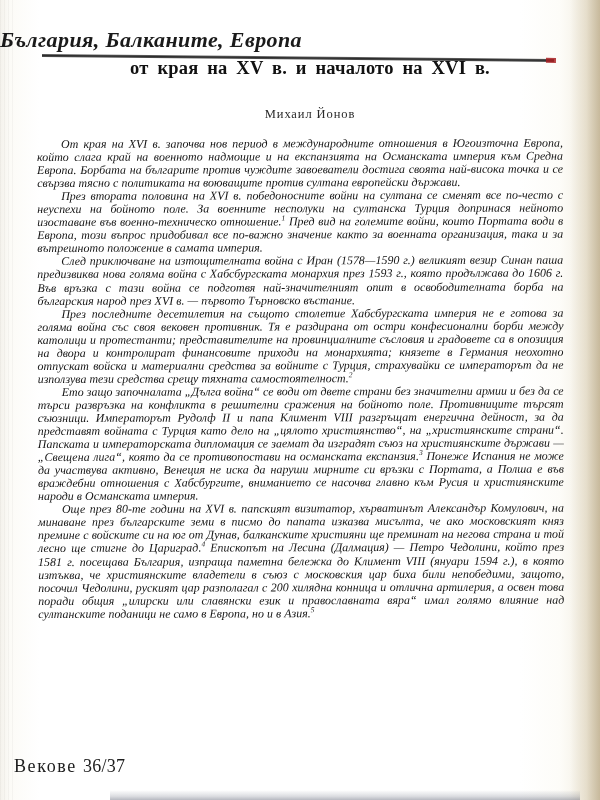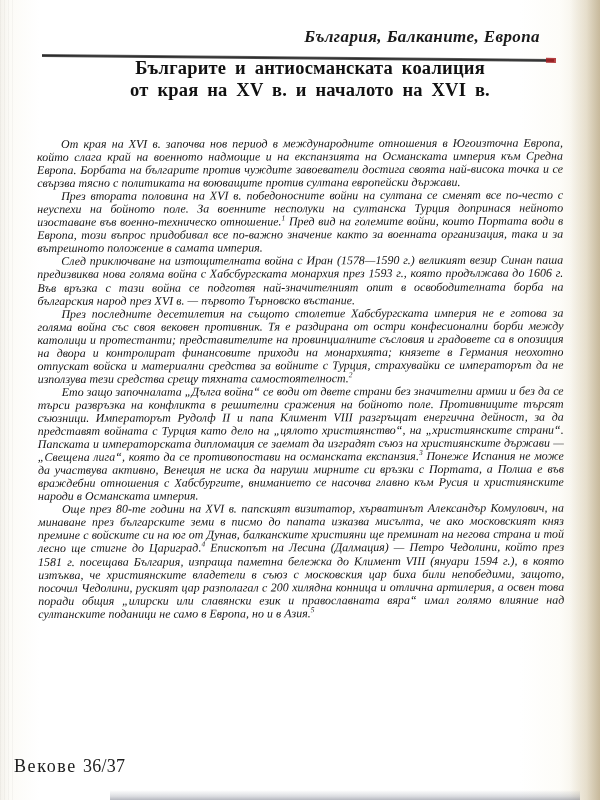--- a/index.html
+++ b/index.html
@@ -45,24 +45,24 @@
       rgba(205,190,160,0) 0%,
       rgba(200,184,150,0.30) 55%,
       rgba(172,152,112,0.55) 100%);
   }
 
   
   .rubric {
     position: absolute;
     left: 0; top: 27px;
     width: 540px;
-    text-align: right;
+    text-align: left;
     font-style: italic;
     font-weight: 700;
-    font-size: 17px;
+    font-size: 22px;
     letter-spacing: .4px;
     color: #1a1a1a;
     white-space: nowrap;
   }
 
   .rule {
     position: absolute;
     left: 42px;
     top: 54px;
     width: 512px;
@@ -169,24 +169,24 @@
 
 <div id="page">
 
   <div id="left-streaks"></div>
 
   <div class="rubric">България, Балканите, Европа</div>
 
   <div class="rule"></div>
 
   <div class="title">
-    <span class="l1">Българите и антиосманската коалиция</span>
     <span class="l2">от края на XV в. и началото на XVI в.</span>
   </div>
 
+  <div class="author">Михаил Йонов</div>
 
   <div id="body">
     <div id="body-rotate">
       <p>От края на XVI в. започва нов период в международните отношения в Югоизточна Европа, който слага край на военното надмощие и на експанзията на Османската империя към Средна Европа. Борбата на българите против чуждите завоеватели достига своята най-висока точка и се свързва тясно с политиката на воюващите против султана европейски държави.</p>
       <p>През втората половина на XVI в. победоносните войни на султана се сменят все по-често с неуспехи на бойното поле. За военните несполуки на султанска Турция допринася нейното изоставане във военно-техническо отношение.<sup>1</sup> Пред вид на големите войни, които Портата води в Европа, този въпрос придобивал все по-важно значение както за военната организация, така и за вътрешното положение в самата империя.</p>
       <p>След приключване на изтощителната война с Иран (1578—1590 г.) великият везир Синан паша предизвиква нова голяма война с Хабсбургската монархия през 1593 г., която продължава до 1606 г. Във връзка с тази война се подготвя най-значителният опит в освободителната борба на българския народ през XVI в. — първото Търновско въстание.</p>
       <p>През последните десетилетия на същото столетие Хабсбургската империя не е готова за голяма война със своя вековен противник. Тя е раздирана от остри конфесионални борби между католици и протестанти; представителите на провинциалните съсловия и градовете са в опозиция на двора и контролират финансовите приходи на монархията; князете в Германия неохотно отпускат войска и материални средства за войните с Турция, страхувайки се императорът да не използува тези средства срещу тяхната самостоятелност.<sup>2</sup></p>
       <p>Ето защо започналата „Дълга война“ се води от двете страни без значителни армии и без да се търси развръзка на конфликта в решителни сражения на бойното поле. Противниците търсят съюзници. Императорът Рудолф II и папа Климент VIII разгръщат енергична дейност, за да представят войната с Турция като дело на „цялото християнство“, на „християнските страни“. Папската и императорската дипломация се заемат да изградят съюз на християнските държави — „Свещена лига“, която да се противопостави на османската експанзия.<sup>3</sup> Понеже Испания не може да участвува активно, Венеция не иска да наруши мирните си връзки с Портата, а Полша е във враждебни отношения с Хабсбургите, вниманието се насочва главно към Русия и християнските народи в Османската империя.</p>
       <p>Още през 80-те години на XVI в. папският визитатор, хърватинът Александър Комулович, на минаване през българските земи в писмо до папата изказва мисълта, че ако московският княз премине с войските си на юг от Дунав, балканските християни ще преминат на негова страна и той лесно ще стигне до Цариград.<sup>4</sup> Епископът на Лесина (Далмация) — Петро Чедолини, който през 1581 г. посещава България, изпраща паметна бележка до Климент VIII (януари 1594 г.), в която изтъква, че християнските владетели в съюз с московския цар биха били непобедими, защото, посочил Чедолини, руският цар разполагал с 200 хилядна конница и отлична артилерия, а освен това поради общия „илирски или славянски език и православната вяра“ имал голямо влияние над султанските поданици не само в Европа, но и в Азия.<sup>5</sup></p>
     </div>

